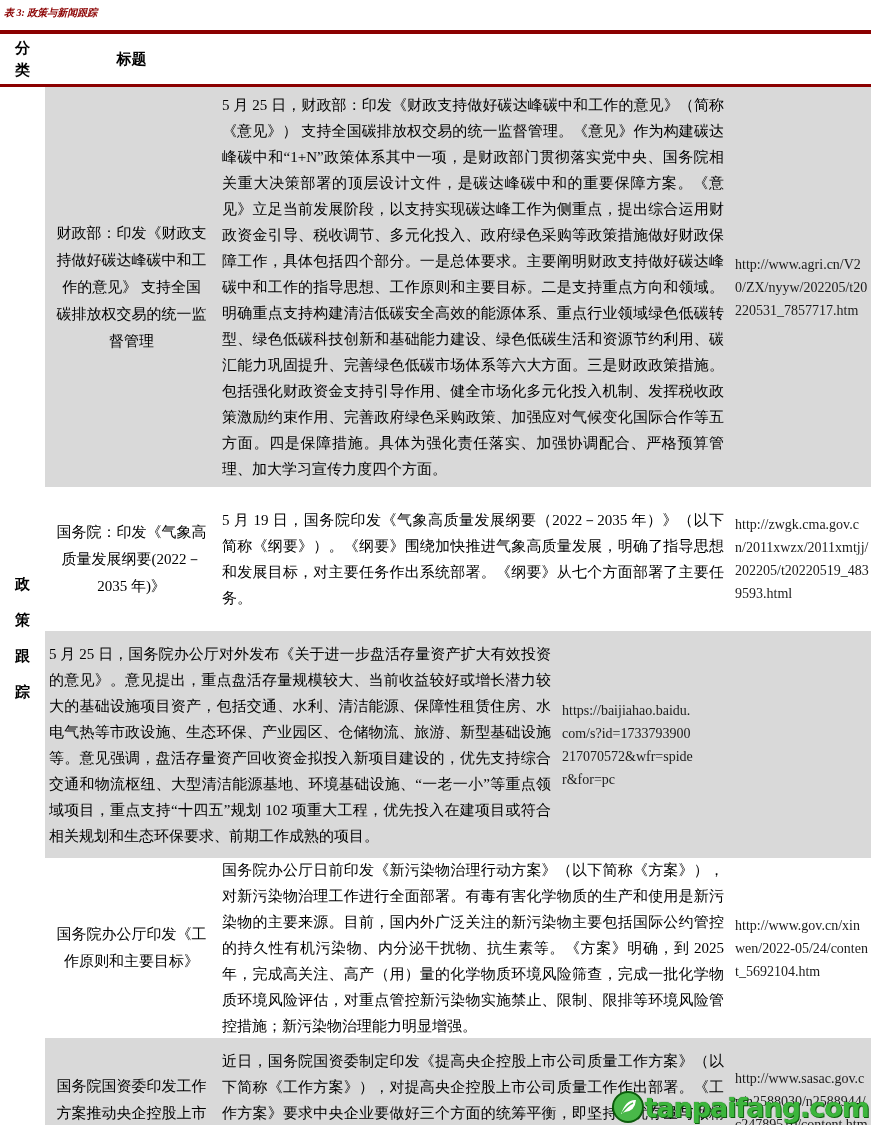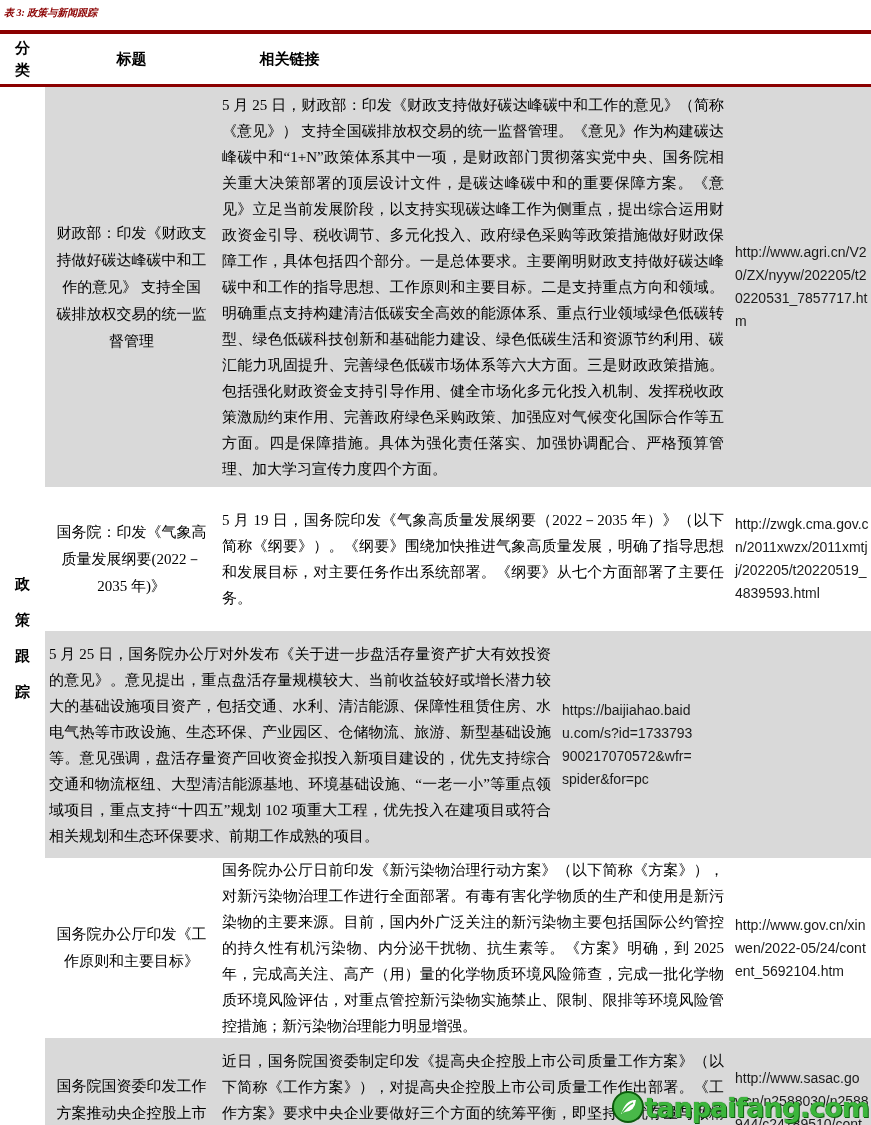--- a/index.html
+++ b/index.html
@@ -64,21 +64,21 @@
   }
   .cell-content .txt {
     font-size:15px; line-height:26px;
     text-align:justify;
     width:100%;
   }
   .cell-link {
     width:143px;
     display:flex; align-items:center;
     padding:2px 2px 2px 7px;
-    font-family:Liberation Sans, sans-serif;
+    font-family:Liberation Serif, serif;
     font-size:14px; line-height:23px;
     word-break:break-all;
     color:#1a1a1a;
   }
   .watermark {
     position:absolute;
     right:2px; bottom:2px;
     display:flex; align-items:center;
     gap:0;
     z-index:5;
@@ -99,21 +99,20 @@
 <div class="page">
 
   <div class="table-caption">表 3: 政策与新闻跟踪</div>
 
   <div class="tbl">
 
     <div class="thead">
       <div class="th th-cat">分
 类</div>
       <div class="th th-title">标题</div>
-      <div class="th th-link">相关链接</div>
     </div>
 
     <div class="tbody">
 
       <div class="cat-col">政
 策
 跟
 踪</div>
 
       <div class="rows">

